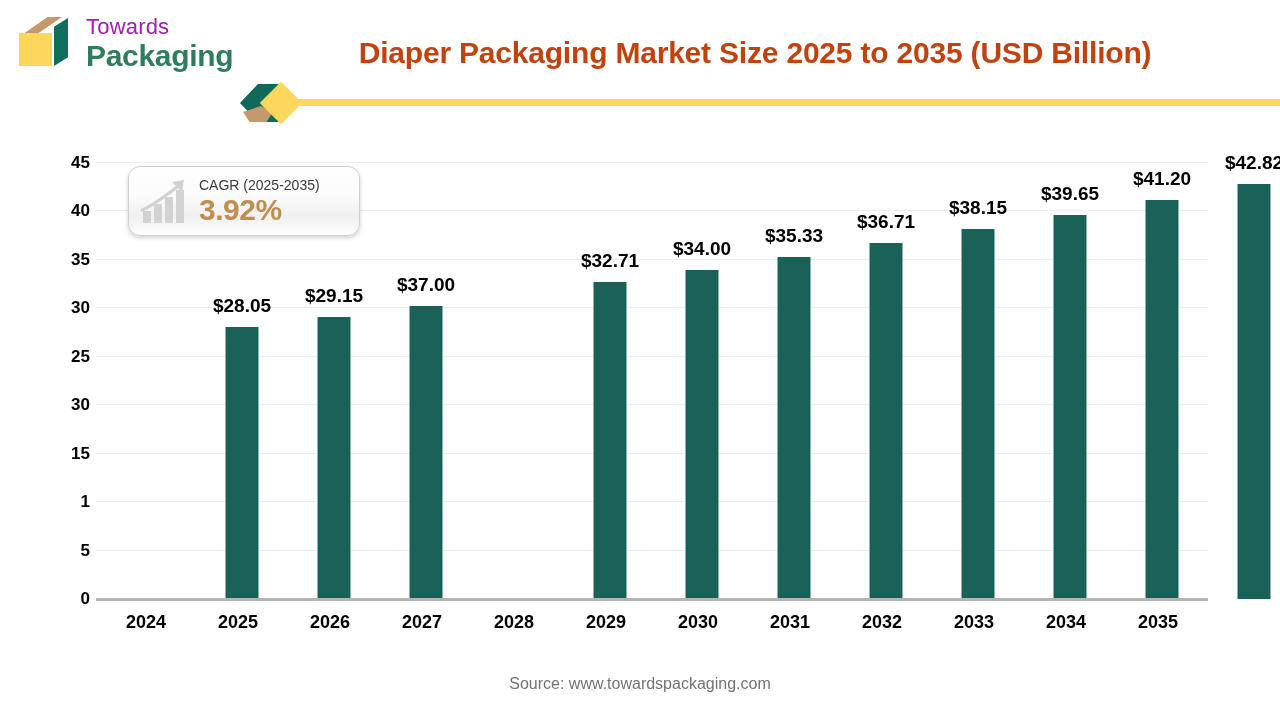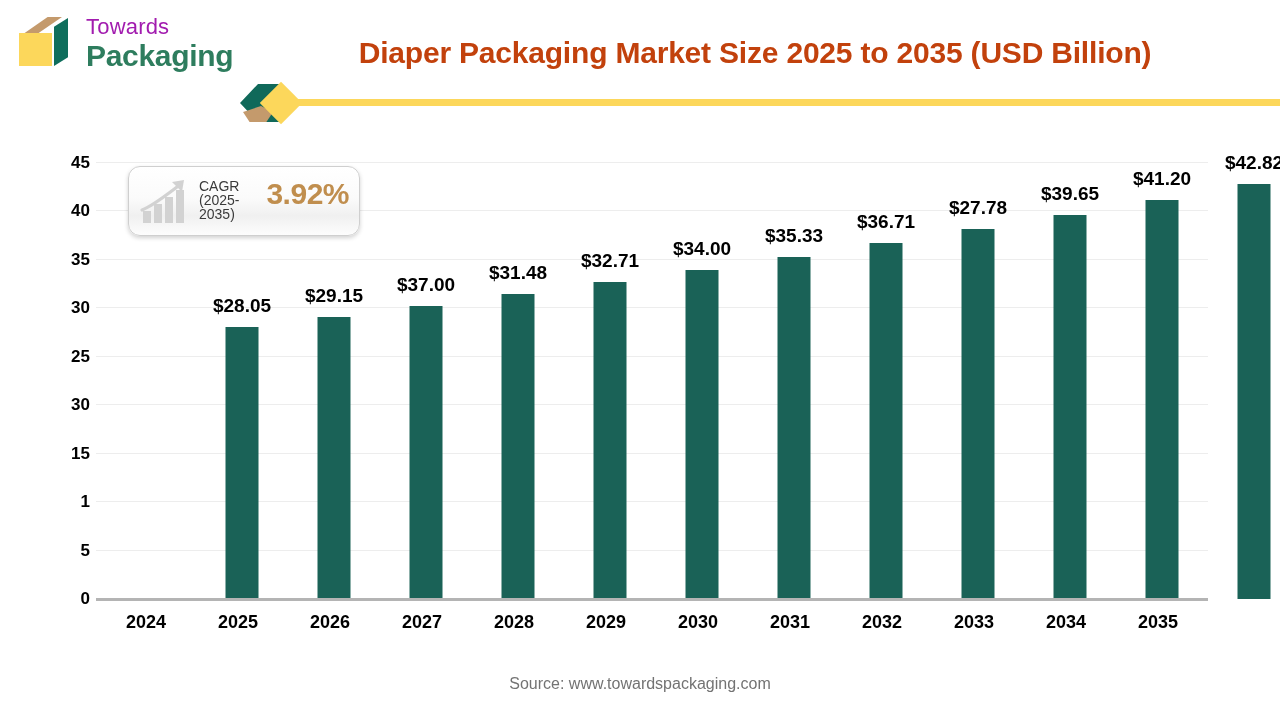--- a/index.html
+++ b/index.html
@@ -223,21 +223,21 @@
     box-sizing: border-box;
   }
   #cagr-icon {
     width: 56px;
     height: 50px;
     flex: 0 0 auto;
     margin-right: 4px;
   }
   #cagr-text {
     display: flex;
-    flex-direction: row;
+    flex-direction: column;
     line-height: 1;
   }
   #cagr-caption {
     font-size: 14px;
     color: #3a3a3a;
     margin-bottom: 3px;
   }
   #cagr-value {
     font-size: 30px;
     font-weight: 700;
@@ -312,43 +312,39 @@
         <div class="bar-label" style="bottom: 281.773px;">$28.05</div>
       </div>
       <div class="bar-slot" style="left: 192px;">
         <div class="bar" title="2025: $29.15" style="height: 282.431px; background: rgb(26, 98, 87);"></div>
         <div class="bar-label" style="bottom: 292.431px;">$29.15</div>
       </div>
       <div class="bar-slot" style="left: 284px;">
         <div class="bar" title="2026: $30.29" style="height: 293.476px; background: rgb(26, 98, 87);"></div>
         <div class="bar-label" style="bottom: 303.476px;">$37.00</div>
       </div>
-      <div class="bar-slot" style="left: 376px;">
-        <div class="bar" title="2027: $31.48" style="height: 305.006px; background: rgb(26, 98, 87);"></div>
-        <div class="bar-label" style="bottom: 315.006px;">$31.48</div>
-      </div>
       <div class="bar-slot" style="left: 468px;">
         <div class="bar" title="2028: $32.71" style="height: 316.924px; background: rgb(26, 98, 87);"></div>
         <div class="bar-label" style="bottom: 326.924px;">$32.71</div>
       </div>
       <div class="bar-slot" style="left: 560px;">
         <div class="bar" title="2029: $34.00" style="height: 329.422px; background: rgb(26, 98, 87);"></div>
         <div class="bar-label" style="bottom: 339.422px;">$34.00</div>
       </div>
       <div class="bar-slot" style="left: 652px;">
         <div class="bar" title="2030: $35.33" style="height: 342.308px; background: rgb(26, 98, 87);"></div>
         <div class="bar-label" style="bottom: 352.308px;">$35.33</div>
       </div>
       <div class="bar-slot" style="left: 744px;">
         <div class="bar" title="2031: $36.71" style="height: 355.679px; background: rgb(26, 98, 87);"></div>
         <div class="bar-label" style="bottom: 365.679px;">$36.71</div>
       </div>
       <div class="bar-slot" style="left: 836px;">
         <div class="bar" title="2032: $38.15" style="height: 369.631px; background: rgb(26, 98, 87);"></div>
-        <div class="bar-label" style="bottom: 379.631px;">$27.78</div>
+        <div class="bar-label" style="bottom: 379.631px;">$38.15</div>
       </div>
       <div class="bar-slot" style="left: 928px;">
         <div class="bar" title="2033: $39.65" style="height: 384.164px; background: rgb(26, 98, 87);"></div>
         <div class="bar-label" style="bottom: 394.164px;">$39.65</div>
       </div>
       <div class="bar-slot" style="left: 1020px;">
         <div class="bar" title="2034: $41.20" style="height: 399.182px; background: rgb(26, 98, 87);"></div>
         <div class="bar-label" style="bottom: 409.182px;">$41.20</div>
       </div>
       <div class="bar-slot" style="left: 1112px;">

